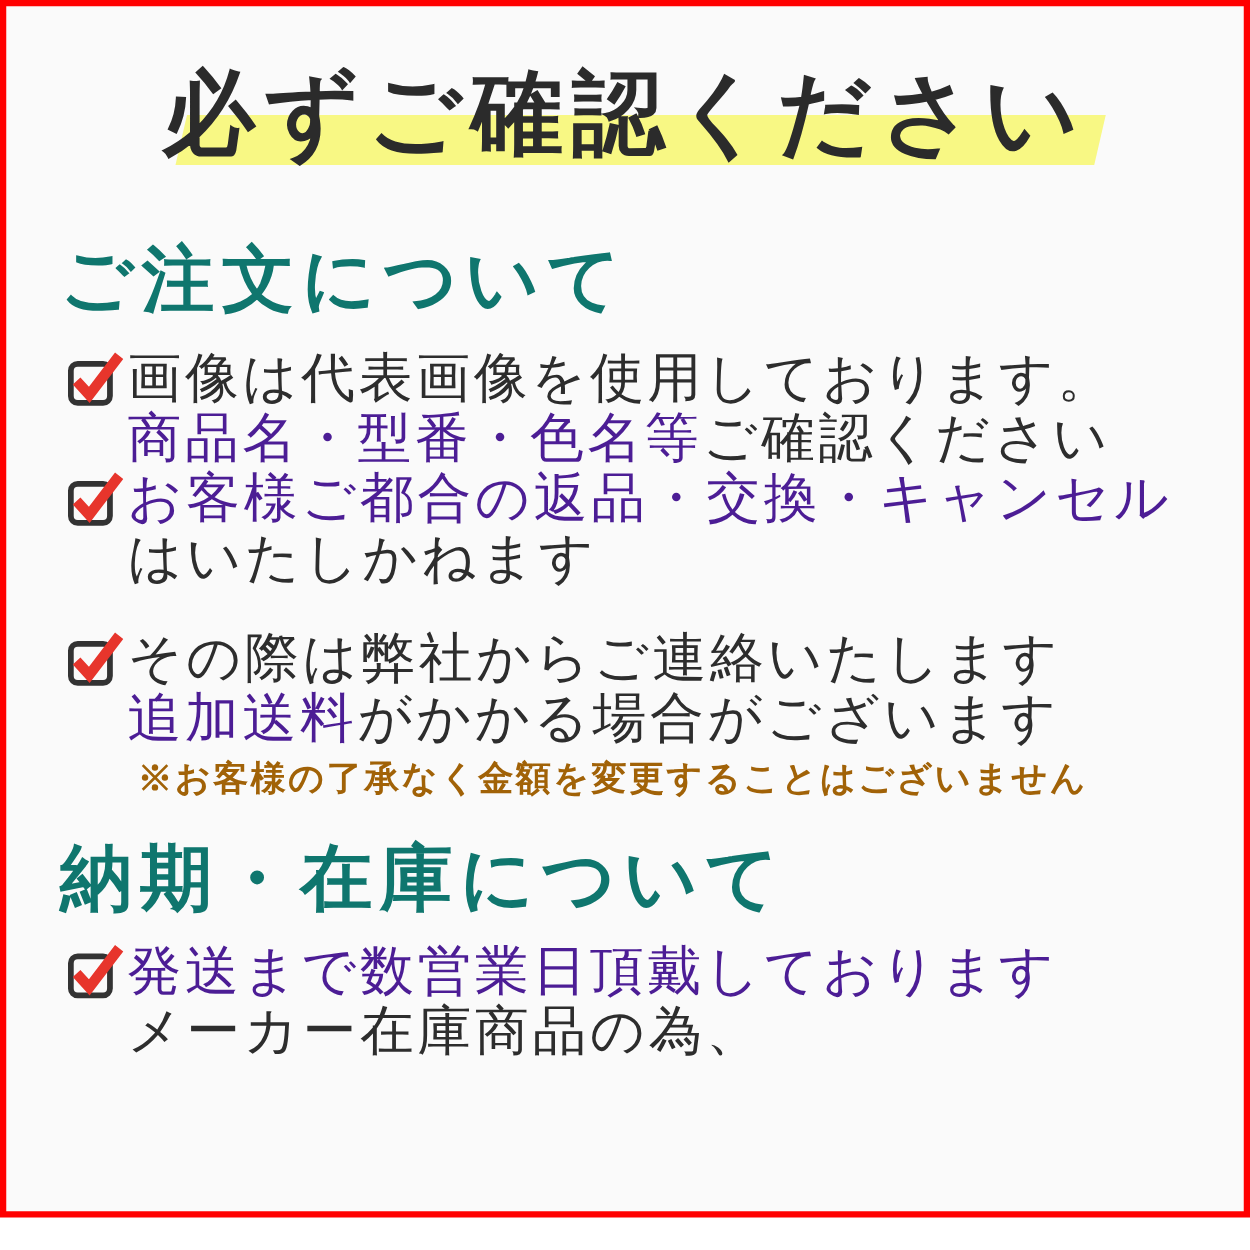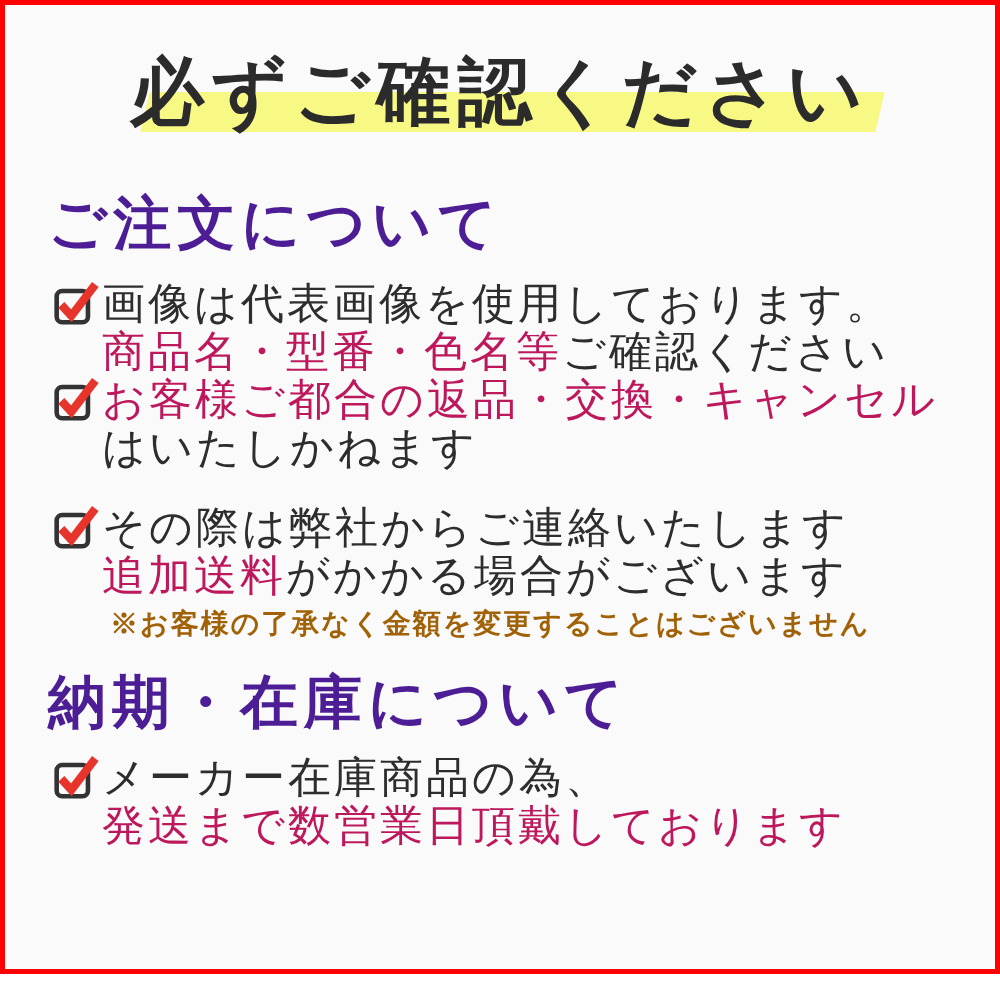--- a/index.html
+++ b/index.html
@@ -42,21 +42,21 @@
     color:#2b2b2b;
     line-height:1.15;
     white-space:nowrap;
   }
   
   .section-heading{
     margin:0 0 0 43px;
     font-size:58px;
     font-weight:600;
     letter-spacing:6px;
-    color:#4c1d95;
+    color:#0f766e;
     line-height:1.15;
     white-space:nowrap;
   }
   .section-heading.first{margin-top:46px;}
   .section-heading.second{margin-top:28px;}
   
   .item{
     display:flex;
     align-items:flex-start;
     margin-left:48px;
@@ -75,21 +75,21 @@
   }
   .item-lines{min-width:0;}
   .line{
     margin:0;
     font-size:43px;
     line-height:48px;
     letter-spacing:3px;
     color:#2d2d2d;
     white-space:nowrap;
   }
-  .red{color:#be185d;}
+  .red{color:#4c1d95;}
   .black{color:#2d2d2d;}
   .note-line{
     margin:6px 0 0 8px;
     font-size:28px;
     line-height:36px;
     letter-spacing:2px;
     color:#a16207;
     font-weight:600;
     white-space:nowrap;
   }
@@ -141,19 +141,19 @@
   </div>
 
   <h2 class="section-heading second">納期・在庫について</h2>
 
   <div class="item i4">
     <svg class="checkbox" viewBox="0 0 50 50" aria-hidden="true">
       <rect x="4" y="12" width="34" height="34" rx="6" fill="none" stroke="#333333" stroke-width="5"></rect>
       <path d="M 9 27 L 20 39 L 46 5" fill="none" stroke="#e7352c" stroke-width="9" stroke-linejoin="miter"></path>
     </svg>
     <div class="item-lines">
+      <p class="line"><span class="red">発送まで数営業日頂戴しております</span></p>
       <p class="line"><span class="black">メーカー在庫商品の為、</span></p>
-      <p class="line"><span class="red">発送まで数営業日頂戴しております</span></p>
     </div>
   </div>
 
 
 </div>
 
 </body></html>

